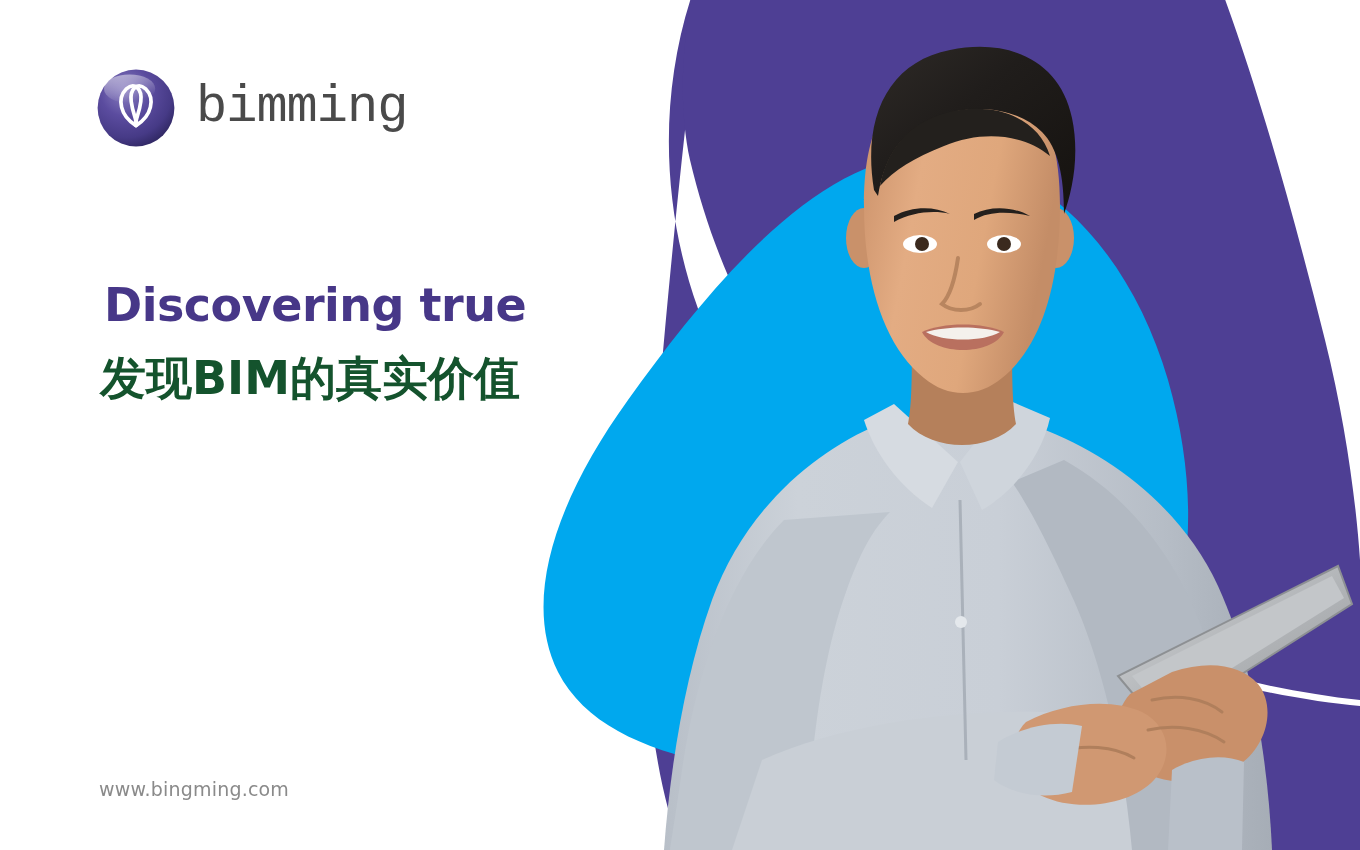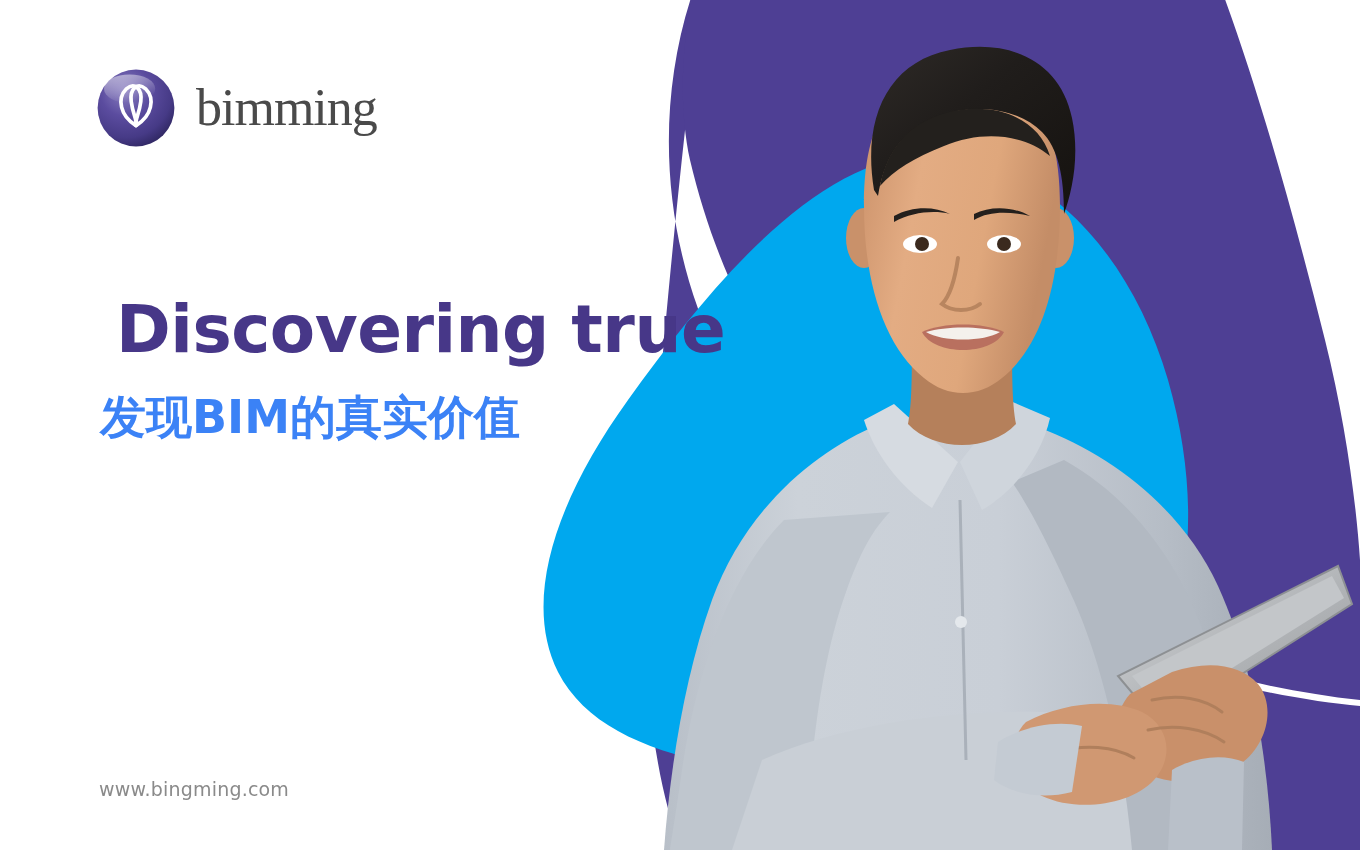--- a/index.html
+++ b/index.html
@@ -34,53 +34,53 @@
     display: flex;
     align-items: center;
     gap: 20px;
   }
   #logo-mark {
     width: 80px;
     height: 80px;
     flex: 0 0 auto;
   }
   #logo-wordmark {
-    font-family: Liberation Serif, serif;
+    font-family: Liberation Mono, monospace;
     font-size: 52px;
     font-weight: 400;
     letter-spacing: -1px;
     color: #4a4a4a;
     line-height: 1;
     white-space: nowrap;
   }
 
   
   #headline-block {
     position: absolute;
     left: 100px;
     top: 272px;
     width: 520px;
   }
   .headline-line {
     font-family: "DejaVu Sans", sans-serif;
-    font-size: 66px;
+    font-size: 46px;
     font-weight: 700;
     line-height: 1.28;
     letter-spacing: -0.5px;
     white-space: nowrap;
-    margin: 16px;
+    margin: 4px;
   }
   .headline-primary { color: #473788; }
   .headline-accent  { color: #0d9fe5; }
 
   #headline-cn {
     font-family: "DejaVu Sans", sans-serif;
     font-size: 46px;
     font-weight: 700;
-    color: #3b82f6;
+    color: #14532d;
     line-height: 1.3;
     letter-spacing: 0px;
     white-space: nowrap;
     margin: 14px 0 0 0;
   }
 
   
   #site-url {
     position: absolute;
     left: 99px;

